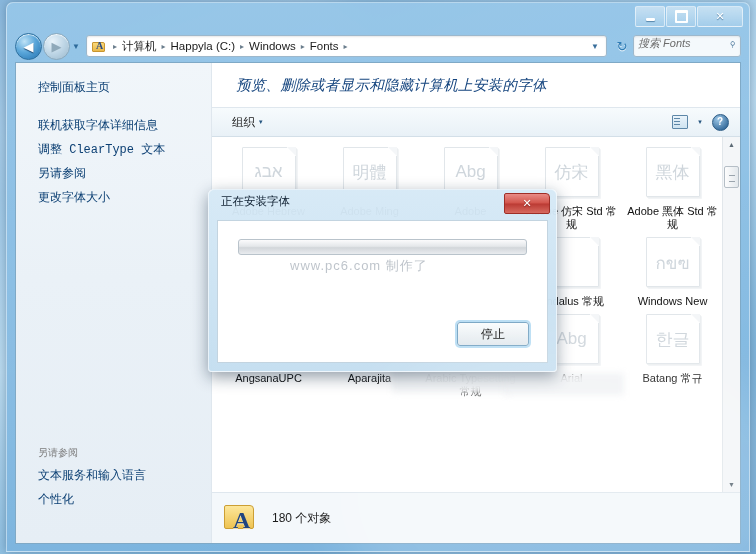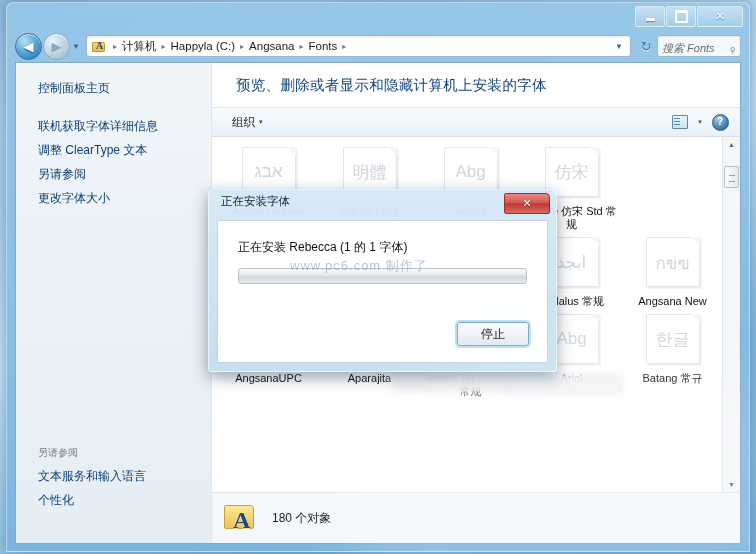--- a/index.html
+++ b/index.html
@@ -60,43 +60,43 @@
       background:linear-gradient(180deg,#fbd97a,#e8b84a);border:1px solid #c9962f;box-sizing:border-box;}
   .crumbico .aletter{position:absolute;left:5px;top:2px;font-size:10px;font-weight:bold;color:#2b4c84;
       font-family:"Liberation Serif",serif;line-height:1;}
   .crumb{font-size:11.5px;color:#1b1b1b;padding:0 2px;white-space:nowrap;}
   .crumbsep{color:#6a7d8c;font-size:8px;padding:0 3px;}
   .addrspacer{flex:1;}
   .addrdrop{color:#3a6f9c;font-size:8px;padding:0 5px;}
   .refresh{width:22px;height:22px;display:flex;align-items:center;justify-content:center;
       color:#2f7cb5;font-size:13px;flex:none;
       text-shadow:0 1px 0 rgba(255,255,255,.8);}
-  .searchbox{width:84px;height:22px;background:#f4f9fc;border:1px solid #9db8cc;border-radius:3px;
-      display:flex;align-items:flex-end;padding:0 4px;box-sizing:border-box;flex:none;
+  .searchbox{width:108px;height:22px;background:#f4f9fc;border:1px solid #9db8cc;border-radius:3px;
+      display:flex;align-items:flex-start;padding:0 4px;box-sizing:border-box;flex:none;
       box-shadow:inset 0 1px 2px rgba(0,0,0,.08);}
   .searchbox .ph{flex:1;font-size:11px;color:#6b6b6b;font-style:italic;white-space:nowrap;overflow:hidden;}
   .searchbox .mag{font-size:12px;color:#3f6f95;transform:rotate(-45deg);}
 
   
   .client{position:absolute;left:8px;top:59px;right:8px;bottom:7px;background:#fff;
       border:1px solid #7fa9c6;box-sizing:border-box;display:flex;overflow:hidden;}
 
   
   .sidebar{width:196px;flex:none;background:linear-gradient(180deg,#f1f6fa 0%,#eaf1f7 45%,#e6eef5 100%);
-      border-right:1px solid #dfe7ee;position:relative;box-sizing:border-box;padding:14px 0 12px 22px;}
+      border-right:1px solid #dfe7ee;position:relative;box-sizing:border-box;padding:14px 0 12px 22px;font-family:Liberation Mono, monospace;}
   .side-link{font-size:12px;color:#0b3f73;margin-bottom:2px;line-height:22px;cursor:pointer;white-space:nowrap;}
   .side-link.head{margin-bottom:16px;}
   .side-foot{position:absolute;left:22px;bottom:30px;}
   .side-foot .cap{font-size:10px;color:#7d7d7d;margin-bottom:5px;}
 
   
   .main{flex:1;display:flex;flex-direction:column;min-width:0;position:relative;background:#fff;}
   .main-head{height:44px;flex:none;display:flex;align-items:center;padding-left:24px;
       border-bottom:1px solid #dfe7ee;background:#fff;}
-  .main-title{font-size:14.5px;color:#14447e;letter-spacing:.3px;}
+  .main-title{font-size:14.5px;color:#14447e;letter-spacing:.3px;font-style:italic;}
   .toolbar{height:28px;flex:none;display:flex;align-items:center;padding:0 10px 0 14px;
       background:linear-gradient(180deg,#f7fbfd,#e9f1f7);border-bottom:1px solid #d3dfe8;}
   .tb-item{font-size:11.5px;color:#1b1b1b;display:flex;align-items:center;gap:4px;padding:2px 6px;cursor:pointer;}
   .tb-caret{font-size:7px;color:#25557f;}
   .tb-spacer{flex:1;}
   .tb-ico{width:20px;height:18px;display:flex;align-items:center;justify-content:center;cursor:pointer;}
   .viewico{width:14px;height:12px;border:1px solid #5d87a8;border-radius:1px;
       background:linear-gradient(180deg,#eaf4fb,#cfe3f0);position:relative;}
   .viewico:after{content:"";position:absolute;left:1px;top:2px;width:6px;height:1px;
       background:#5d87a8;box-shadow:0 3px 0 #5d87a8,0 6px 0 #5d87a8;}
@@ -210,21 +210,21 @@
       <div class="addressbar">
         <div class="crumbico">
           <div class="f1"></div>
             <div class="aletter">A</div>
         </div>
         <span class="crumbsep">▸</span>
         <span class="crumb">计算机</span>
         <span class="crumbsep">▸</span>
         <span class="crumb">Happyla (C:)</span>
         <span class="crumbsep">▸</span>
-        <span class="crumb">Angsana</span>
+        <span class="crumb">Windows</span>
         <span class="crumbsep">▸</span>
         <span class="crumb">Fonts</span>
         <span class="crumbsep">▸</span>
         <span class="addrspacer"></span>
         <span class="addrdrop">▼</span>
       </div>
 
       <div class="refresh">↻</div>
 
       <div class="searchbox">
@@ -297,20 +297,27 @@
                   </div>
                 <div class="flabel">Adobe</div>
               </div>
               <div class="fitem">
                 <div class="fthumb">
                     <div class="pg"></div>
                   <div class="sample">仿宋</div>
                   </div>
                 <div class="flabel">Adobe 仿宋 Std 常规</div>
               </div>
+              <div class="fitem">
+                <div class="fthumb">
+                    <div class="pg"></div>
+                  <div class="sample">黑体</div>
+                  </div>
+                <div class="flabel">Adobe 黑体 Std 常规</div>
+              </div>
             </div>
 
             <div class="frow">
               <div class="fitem">
                 <div class="fthumb">
                     <div class="pg"></div>
                   <div class="sample">宋体</div>
                   </div>
                 <div class="flabel">Adobe 宋体 Std</div>
               </div>
@@ -324,30 +331,29 @@
               <div class="fitem">
                 <div class="fthumb">
                     <div class="pg"></div>
                   <div class="sample">אבג</div>
                   </div>
                 <div class="flabel">Aharoni 粗体</div>
               </div>
               <div class="fitem">
                 <div class="fthumb">
                     <div class="pg"></div>
-                  <div class="sample">ابجد</div>
                   </div>
                 <div class="flabel">Andalus 常规</div>
               </div>
               <div class="fitem">
                 <div class="fthumb">
                     <div class="pg"></div>
                   <div class="sample">กขฃ</div>
                   </div>
-                <div class="flabel">Angsana New</div>
+                <div class="flabel">Windows New</div>
               </div>
             </div>
 
             <div class="frow">
               <div class="fitem">
                 <div class="fthumb">
                     <div class="pg"></div>
                   <div class="sample">กขฃ</div>
                   </div>
                 <div class="flabel">AngsanaUPC</div>
@@ -408,21 +414,20 @@
     </div>
 
     <div class="dlg">
       <div class="dlg-title">
         <span class="t">正在安装字体</span>
         <div class="dlg-close">
           <span>✕</span>
         </div>
       </div>
       <div class="dlg-body">
-        <div class="dlg-msg">正在安装 Rebecca (1 的 1 字体)</div>
         <div class="progress"></div>
         <div class="wm" style="left:72px;top:36px;">www.pc6.com 制作了</div>
         <div class="dlg-btnrow">
           <div class="dlg-btn">停止</div>
         </div>
       </div>
     </div>
 
   </div>
 </div>

